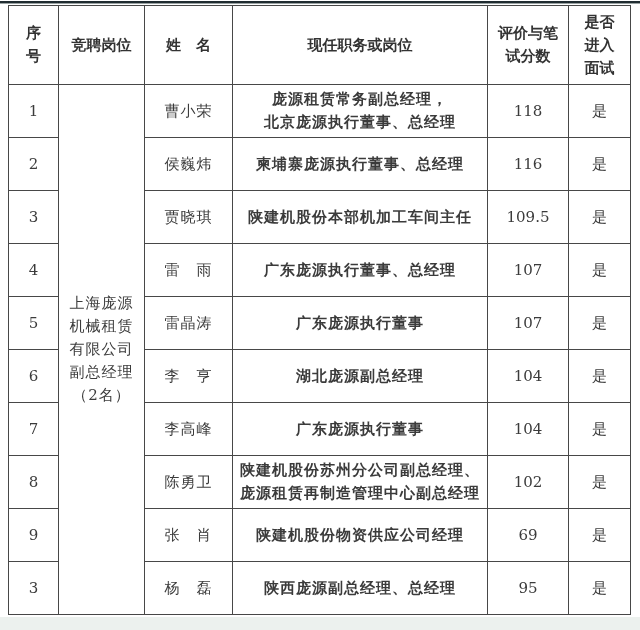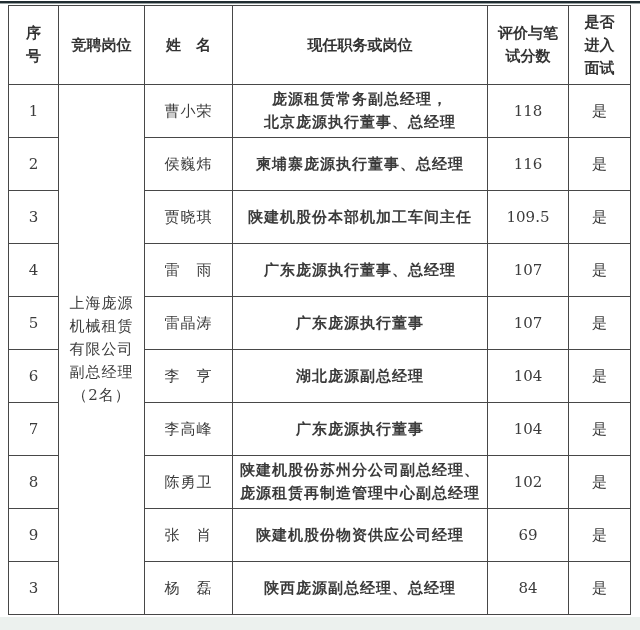--- a/index.html
+++ b/index.html
@@ -153,20 +153,20 @@
         <td>9</td>
         <td class="cell-name">张　肖</td>
         <td class="cell-job">陕建机股份物资供应公司经理</td>
         <td>69</td>
         <td>是</td>
       </tr>
       <tr class="data-row">
         <td>3</td>
         <td class="cell-name">杨　磊</td>
         <td class="cell-job">陕西庞源副总经理、总经理</td>
-        <td>84</td>
+        <td>95</td>
         <td>是</td>
       </tr>
     </tbody>
   </table>
 
   <div class="bottom-strip"></div>
 </div>
 
 </body></html>

